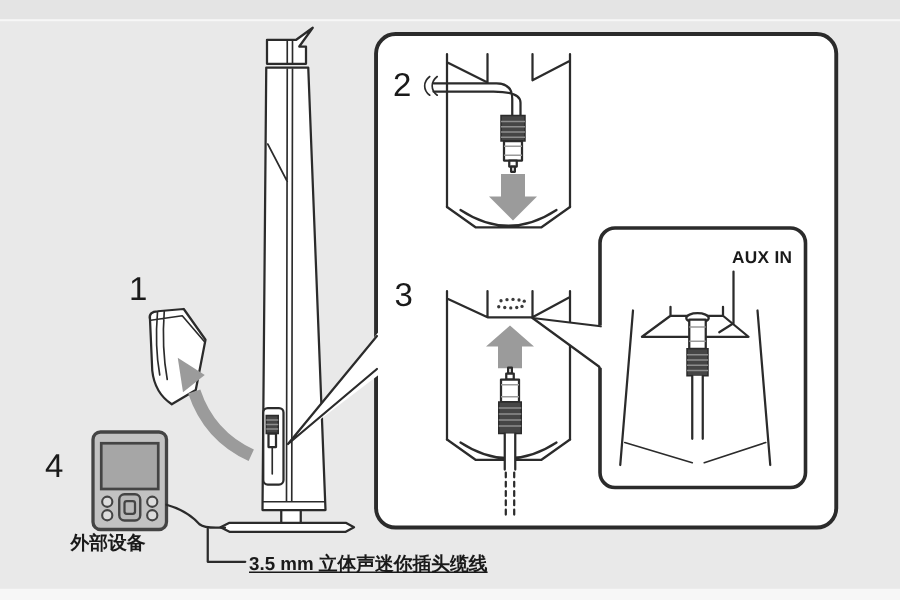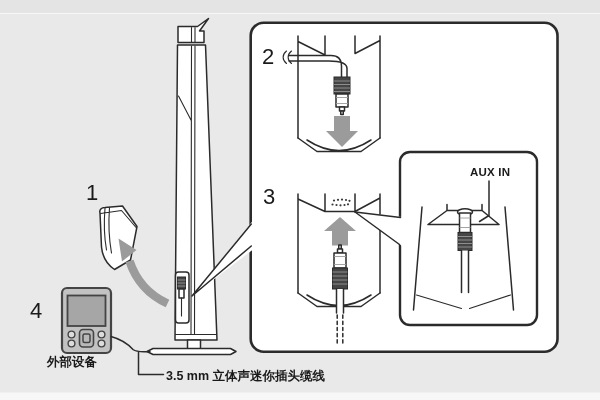--- a/index.html
+++ b/index.html
@@ -136,16 +136,16 @@
       <path class="ln" stroke-width="1.3" d="M461.5,250.5 V292.5 M468.5,250.5 V292.5"></path>
     </g>
     <path class="ln" stroke-width="1.4" d="M489,181 V215.5 L479.5,221.5"></path>
   </g>
 </svg>
 
   <div class="num" style="left:86px;top:182px;">1</div>
   <div class="num" style="left:262px;top:46px;">2</div>
   <div class="num" style="left:263px;top:186px;">3</div>
   <div class="num" style="left:30px;top:300px;">4</div>
-  <div class="lbl aux" style="left:470px;top:166px;">AUX IN</div>
+  <div class="lbl aux" style="left:488px;top:166px;">AUX IN</div>
   <div class="lbl" style="left:47px;top:355px;font-family:Liberation Serif, serif;">外部设备</div>
-  <div class="lbl" style="left:166px;top:369px;">3.5 mm 立体声迷你插头缆线</div>
+  <div class="lbl" style="left:166px;top:369px;text-decoration:underline;">3.5 mm 立体声迷你插头缆线</div>
 </div>
 
 </body></html>

